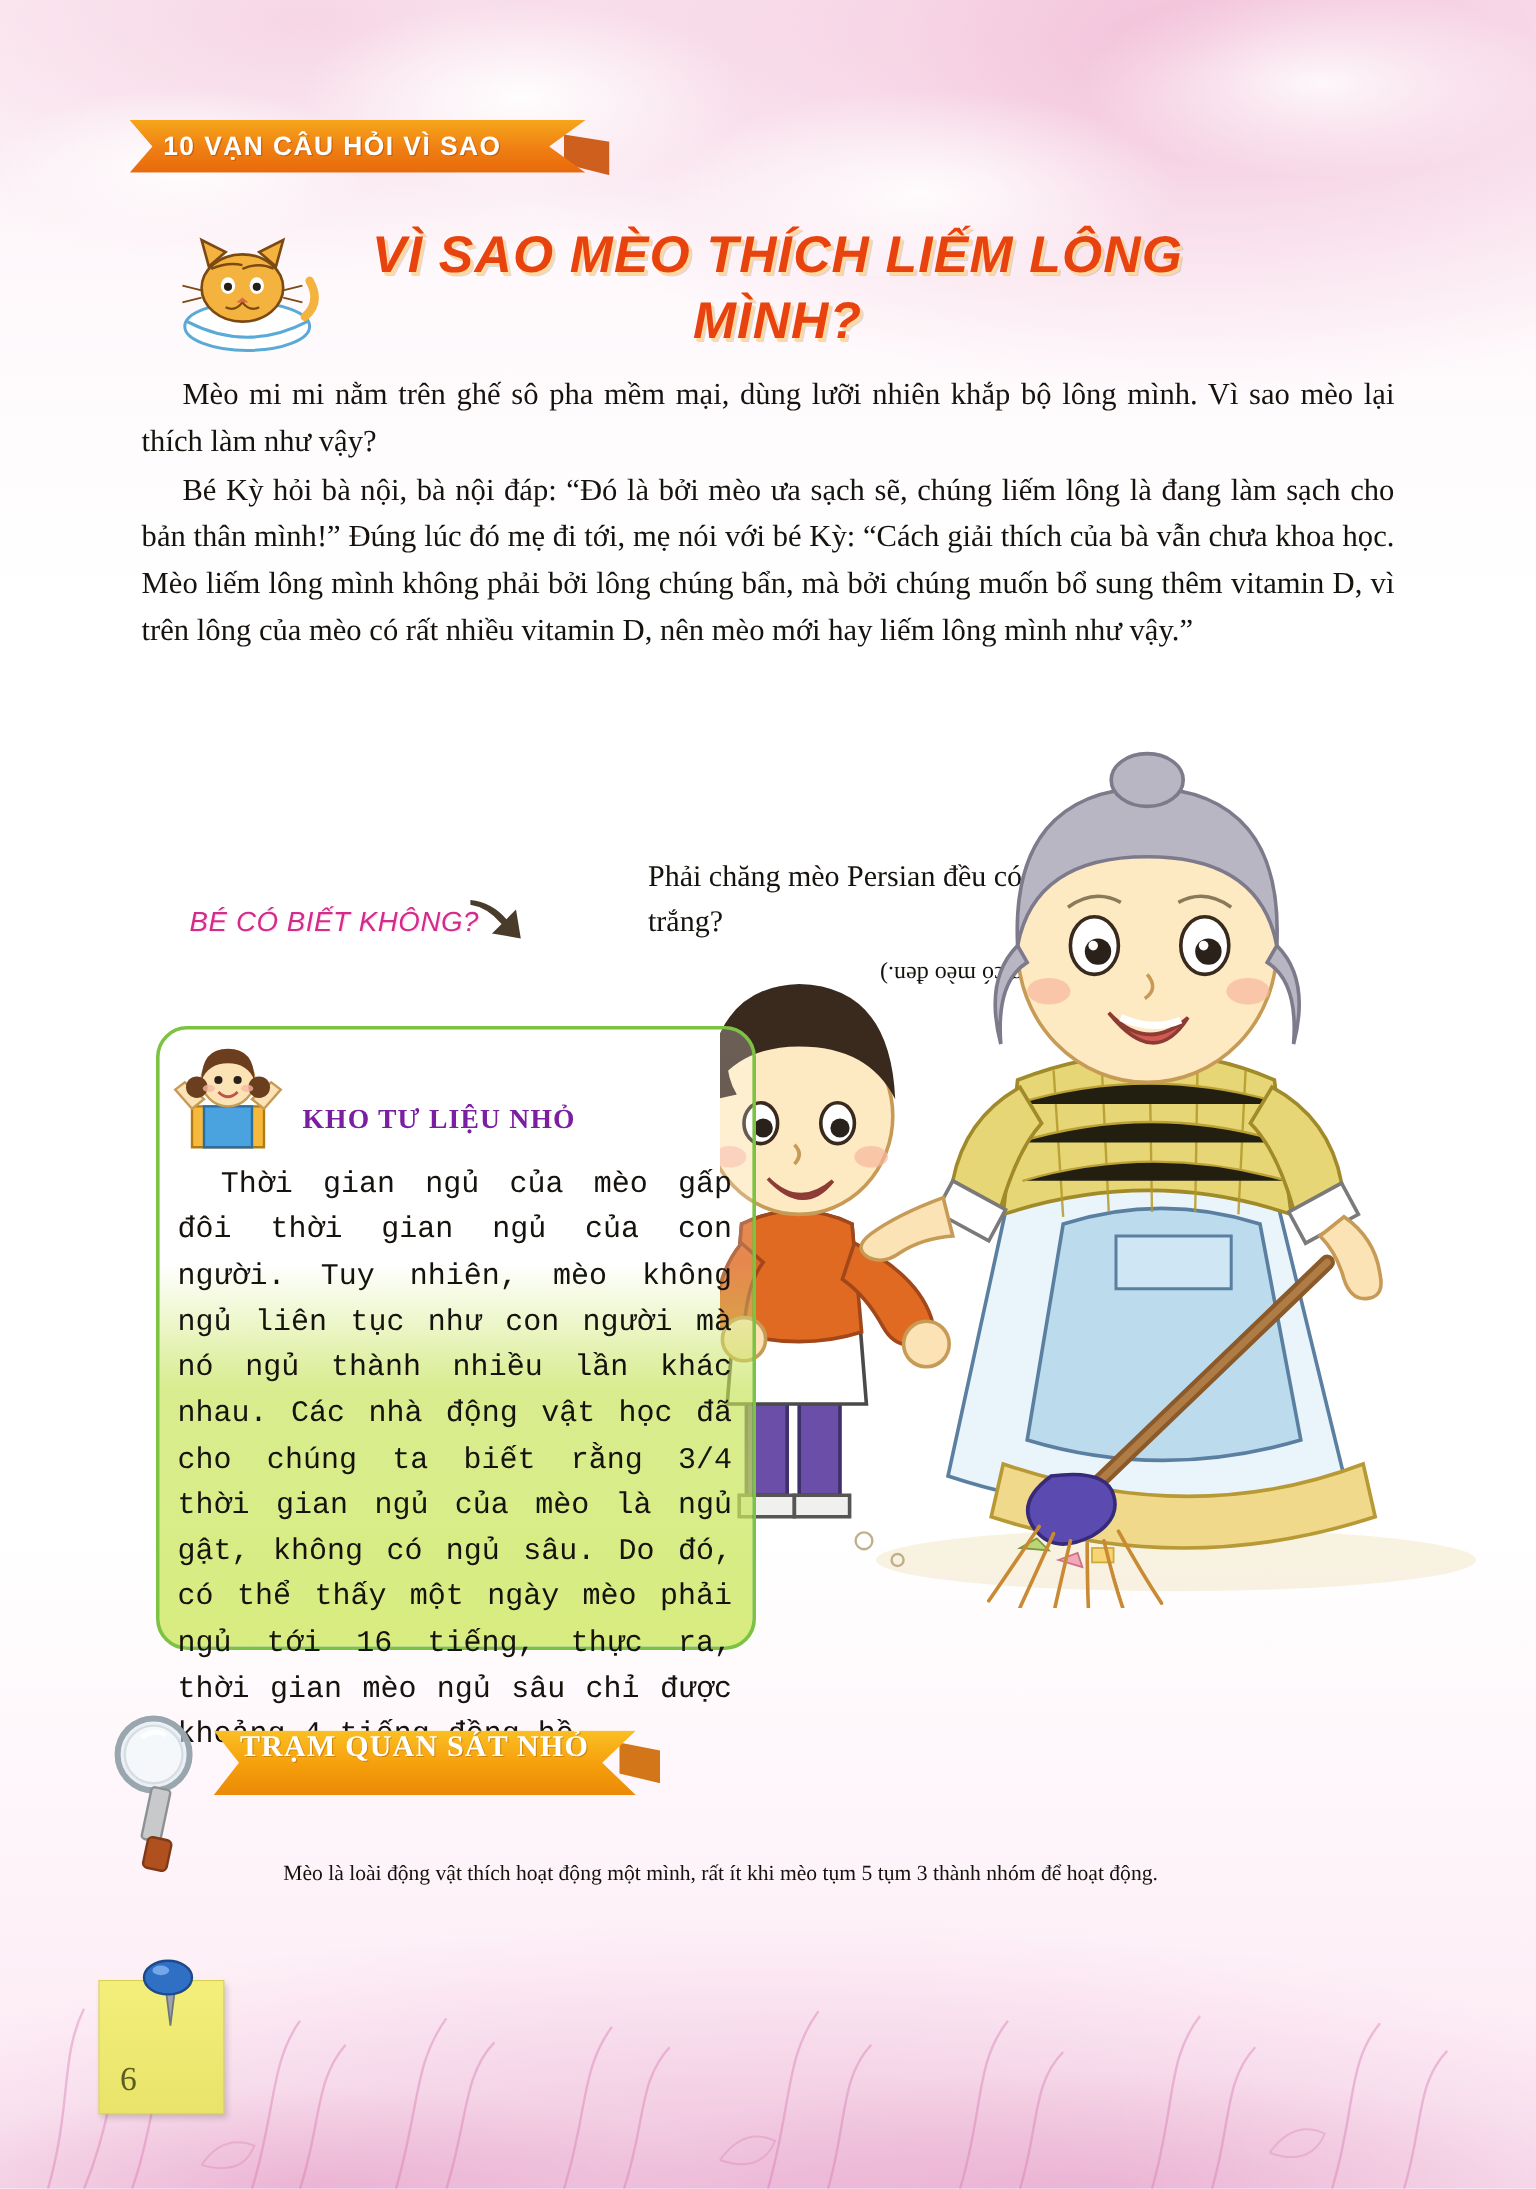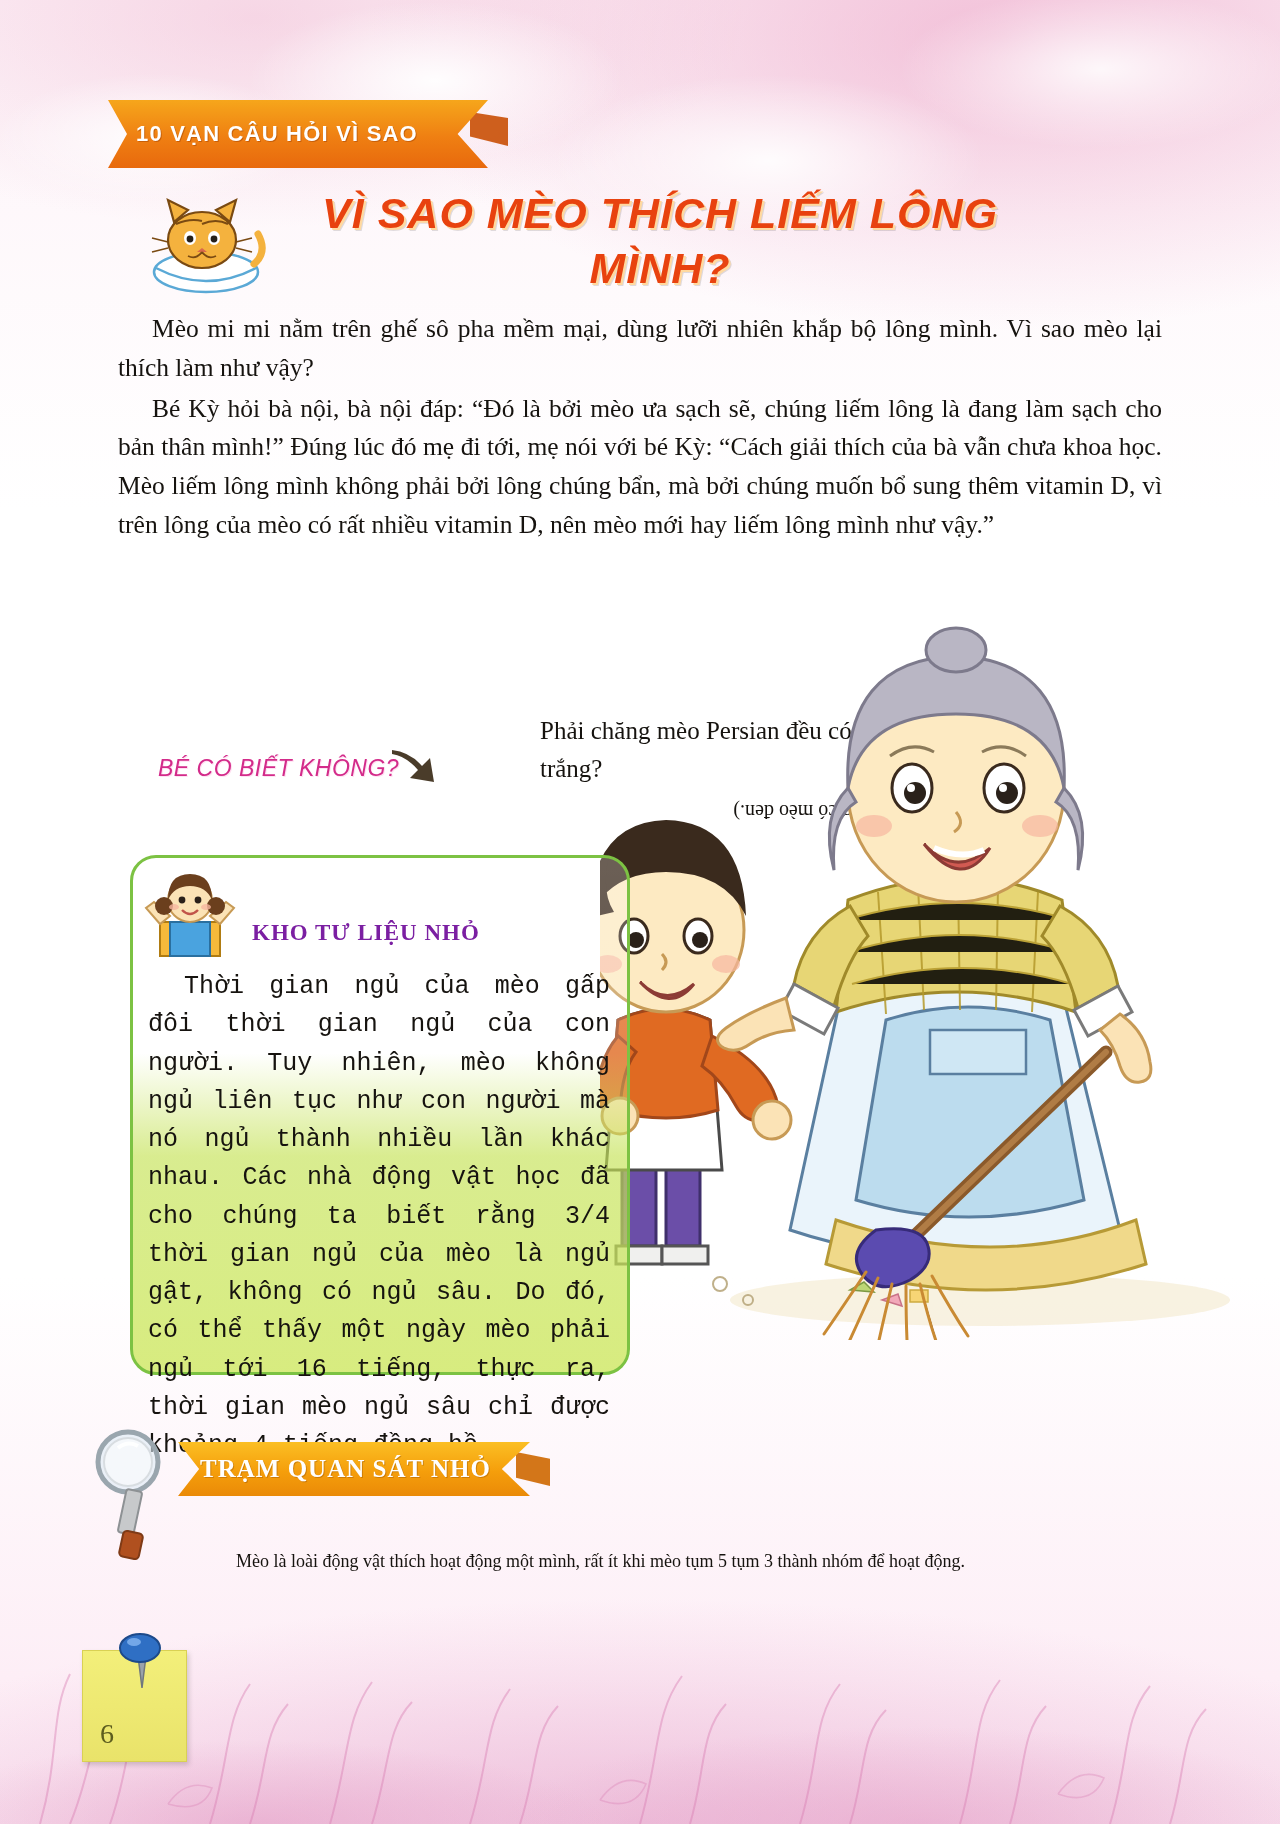--- a/index.html
+++ b/index.html
@@ -42,21 +42,21 @@
       radial-gradient(ellipse 500px 120px at 20% 100%, rgba(219,128,180,0.35) 0%, rgba(255,255,255,0) 70%),
       radial-gradient(ellipse 600px 140px at 72% 100%, rgba(219,128,180,0.30) 0%, rgba(255,255,255,0) 70%);
     pointer-events: none;
   }
   .grass-svg { position:absolute; left:0; bottom:0; width:1280px; height:270px; opacity:.55; pointer-events:none;}
 
   
   .series-ribbon {
     position: absolute;
     left: 108px; top: 100px;
-    width: 380px; height: 68px;
+    width: 380px; height: 44px;
     background: linear-gradient(180deg,#f6a61b 0%, #ef7f12 55%, #e8690d 100%);
     clip-path: polygon(0 0, 100% 0, 92% 50%, 100% 100%, 0 100%, 5% 50%);
     display: flex; align-items: center;
     box-shadow: 0 2px 3px rgba(0,0,0,.18);
   }
   .series-ribbon span {
     font-family: "Liberation Sans", sans-serif;
     font-weight: bold;
     font-size: 22px;
     letter-spacing: 1.2px;
@@ -69,21 +69,21 @@
     left: 470px; top: 112px;
     width: 38px; height: 34px;
     background: #c94f06;
     clip-path: polygon(0 0, 100% 18%, 100% 100%, 0 72%);
     opacity: .9;
   }
 
   
   .title-block {
     position: absolute;
-    left: 280px; top: 186px;
+    left: 268px; top: 186px;
     width: 760px;
     text-align: center;
   }
   .title-block h1 {
     margin: 0;
     font-family: "Liberation Sans", sans-serif;
     font-weight: bold;
     font-style: italic;
     font-size: 43px;
     line-height: 1.28;
@@ -166,21 +166,21 @@
   }
   .kho-text p { margin: 0; text-indent: 36px; font-family: Liberation Mono, monospace; }
 
   
   .obs-ribbon {
     position: absolute;
     left: 178px; top: 1442px;
     width: 352px; height: 54px;
     background: linear-gradient(180deg,#fbbf24 0%, #f59e0b 55%, #ea8a07 100%);
     clip-path: polygon(0 0, 100% 0, 92% 50%, 100% 100%, 0 100%, 6% 50%);
-    display: flex; align-items: center;
+    display: flex; align-items: flex-start;
     box-shadow: 0 2px 3px rgba(0,0,0,.15);
   }
   .obs-ribbon span {
     font-family: "Liberation Serif", serif;
     font-weight: bold;
     font-size: 25px;
     letter-spacing: 1px;
     color: #ffffff;
     margin-left: 22px;
     text-shadow: 1px 1px 0 rgba(150,80,0,.4);

